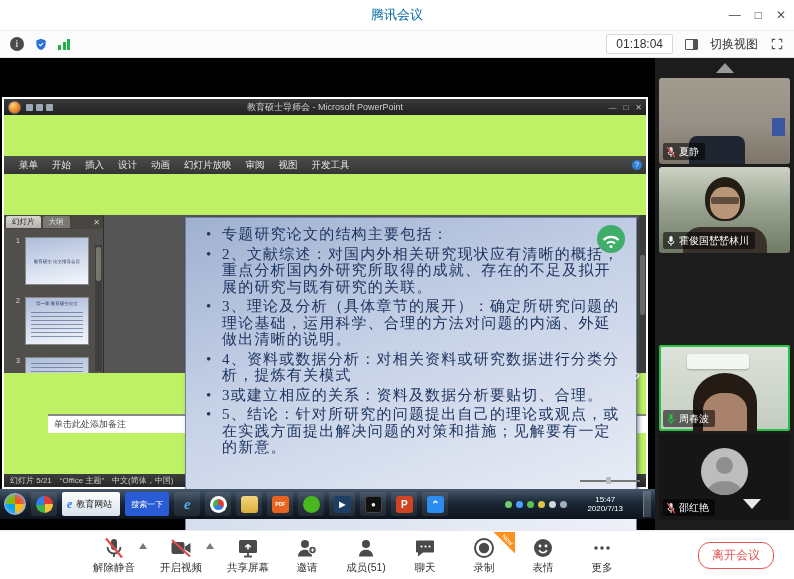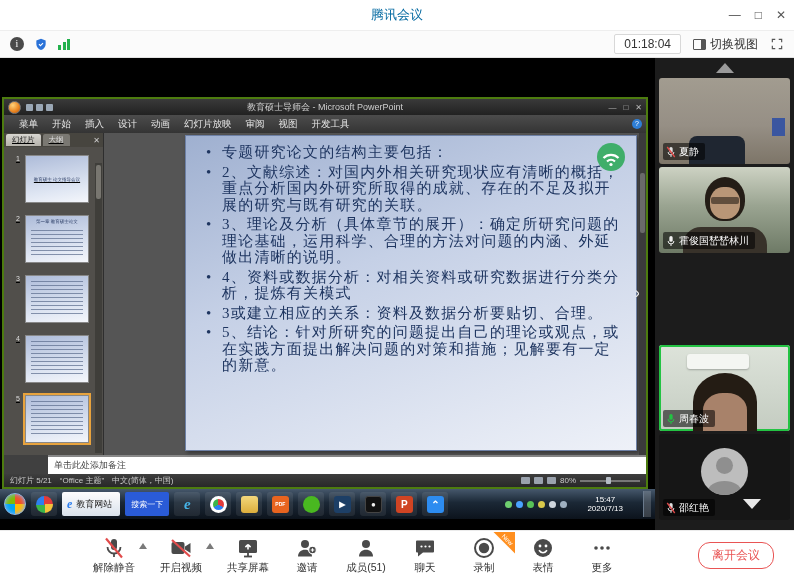--- a/index.html
+++ b/index.html
@@ -14,41 +14,41 @@
   .win-controls span { cursor:default; }
 
   
   .topbar { position:absolute; top:30px; left:0; width:794px; height:28px; background:#fbfbfb; border-top:1px solid #eee; border-bottom:1px solid #e2e2e2; display:flex; align-items:center; padding:0 10px; }
   .topbar-left { display:flex; align-items:center; gap:10px; }
   .info-ic { width:14px; height:14px; border-radius:50%; background:#4a4a4a; color:#fff; font-size:10px; line-height:14px; text-align:center; font-family:"Liberation Serif",serif; }
   .sigbars { display:flex; align-items:flex-end; gap:1.5px; height:12px; }
   .sigbars i { width:3px; background:#23b14d; display:block; }
   .topbar-right { margin-left:auto; display:flex; align-items:center; gap:12px; }
   .timerbox { border:1px solid #d8d8d8; border-radius:2px; padding:2px 9px; font-size:12px; color:#333; background:#fff; }
-  .switchview { display:flex; align-items:center; gap:4px; font-size:12px; color:#333; }
+  .switchview { display:flex; align-items:center; gap:12px; font-size:12px; color:#333; }
   .sv-ic { width:13px; height:11px; border:1.4px solid #555; border-radius:1px; position:relative; }
   .sv-ic:before { content:""; position:absolute; right:0; top:0; bottom:0; width:4px; background:#555; }
 
   
   .content { position:absolute; top:58px; left:0; width:794px; height:472px; background:#000; }
   .stage { position:absolute; left:0; top:0; width:655px; height:472px; background:#000; overflow:hidden; }
 
   
-  .ppt-win { position:absolute; left:2px; top:39px; width:646px; height:392px; border:2px solid #4d7c0f; background:#404040; display:flex; flex-direction:column; }
+  .ppt-win { position:absolute; left:2px; top:39px; width:646px; height:392px; border:2px solid #ffffff; background:#bef264; display:flex; flex-direction:column;gap:41px; }
   .ppt-titlebar { height:16px; background:linear-gradient(#3a3a3a,#222); display:flex; align-items:center; padding:0 4px; position:relative; }
   .orb { width:13px; height:13px; border-radius:50%; background:radial-gradient(circle at 35% 30%, #ffd27a, #e8831f 60%, #b5520e); border:1px solid #777; }
   .qa { display:flex; gap:3px; margin-left:5px; }
   .qa i { width:7px; height:7px; background:#9aa7b5; border-radius:1px; display:block; }
   .ppt-title { position:absolute; left:0; right:0; text-align:center; font-size:9px; color:#cfcfcf; }
   .ppt-ctl { margin-left:auto; display:flex; gap:7px; color:#bbb; font-size:8px; z-index:2; }
   .ppt-ribbon { height:18px; background:linear-gradient(#4c4c4c,#343434); display:flex; align-items:center; gap:0; padding-left:8px; position:relative; }
   .ppt-ribbon .rtab { font-size:9.5px; color:#e6e6e6; padding:2px 7px; }
   .help-q { position:absolute; right:4px; width:10px; height:10px; border-radius:50%; background:#2f7fd6; color:#fff; font-size:7px; text-align:center; line-height:10px; }
 
-  .ppt-body { flex:1; display:flex; min-height:0; position:relative;text-decoration:underline; }
+  .ppt-body { flex:1; display:flex; min-height:0; position:relative; }
   
   .panel { width:100px; background:#514f4b; display:flex; flex-direction:column; border-right:1px solid #2e2e2e; }
   .panel-tabs { height:14px; display:flex; align-items:center; background:#47453f; padding-left:2px; gap:2px; position:relative; }
   .ptab { font-size:7.5px; color:#222; background:linear-gradient(#d8d6d1,#b5b2ab); padding:0 6px; border-radius:2px 2px 0 0; height:12px; line-height:12px; }
   .ptab.inactive { background:#7a7872; color:#ddd; }
   .panel-x { position:absolute; right:3px; color:#ccc; font-size:8px; }
   .thumbs { flex:1; position:relative; padding:8px 10px 0 12px; overflow:hidden; }
   .thumb-row { display:flex; gap:3px; margin-bottom:12px; }
   .tnum { font-size:7px; color:#ddd; width:6px; }
   .thumb { width:64px; height:48px; background:linear-gradient(170deg,#aebcd9,#dfe6f3 70%,#f4f6fb); border:1px solid #888; position:relative; display:flex; align-items:center; justify-content:center; }

